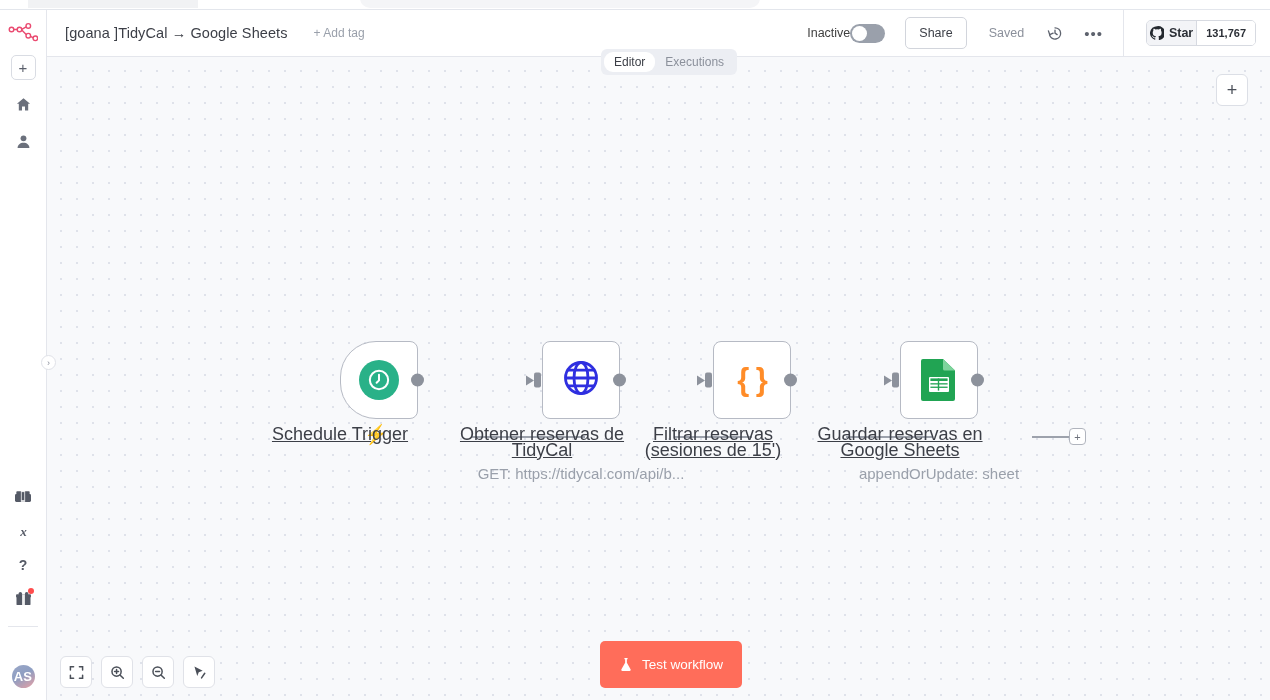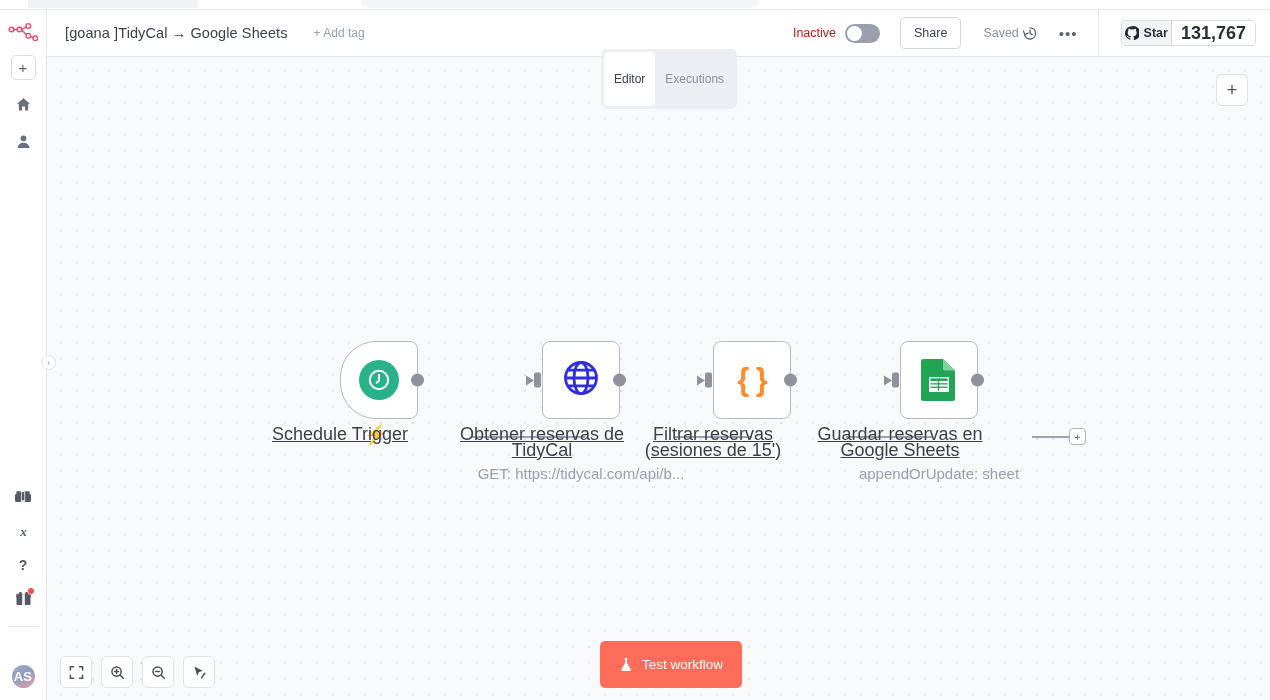--- a/index.html
+++ b/index.html
@@ -79,62 +79,62 @@
   }
   .wf-title {
     margin-left: 18px; font-size: 14.5px; color: #3c3f47; letter-spacing: .1px;
   }
   .add-tag {
     margin-left: 26px; font-size: 12px; color: #9aa0ab;
   }
   .header-right {
     margin-left: auto; display: flex; align-items: center; height: 100%;
   }
-  .inactive-label { font-size: 12.5px; color: #b91c1c; margin-right: 9px; }
+  .inactive-label { font-size: 12.5px; color: #404040; }
   .toggle {
     width: 35px; height: 19px; border-radius: 10px; background: #9aa0ab;
     position: relative; margin-right: 20px;
   }
   .toggle::after {
     content: ""; position: absolute; left: 2px; top: 2px;
     width: 15px; height: 15px; border-radius: 50%; background: #ffffff;
   }
   .share-btn {
     height: 32px; padding: 0 13px; border: 1px solid #d2d5dc; border-radius: 5px;
     font-size: 12.5px; color: #3c3f47; background: #fff;
     display: flex; align-items: center; margin-right: 22px;
   }
-  .saved-txt { font-size: 12.5px; color: #8b909b; }
+  .saved-txt { font-size: 12.5px; color: #8b909b; margin-right: 20px; }
   .hdr-icon {
     width: 22px; height: 22px; display: flex; align-items: center; justify-content: center;
     color: #5e636e; margin-right: 18px;
   }
   .dots { font-size: 15px; color: #5e636e; letter-spacing: 1px; margin-right: 20px; }
   .hdr-divider { width: 1px; height: 47px; background: #e4e6ec; margin-right: 22px; }
   .star-badge {
     display: flex; align-items: stretch; height: 26px; margin-right: 14px;
     border: 1px solid #d7dae1; border-radius: 5px; overflow: hidden;
   }
   .star-left {
     display: flex; align-items: center; gap: 5px; padding: 0 3px;
     background: #f3f4f7; font-size: 12.5px; color: #2b2f36; font-weight: 600;
   }
   .star-count {
     display: flex; align-items: center; padding: 0 9px;
-    background: #ffffff; font-size: 18px; color: #2b2f36; font-weight: 600;
+    background: #ffffff; font-size: 11px; color: #2b2f36; font-weight: 600;
     border-left: 1px solid #d7dae1;
   }
 
   
   .tabs {
     position: absolute; left: 601px; top: 49px; z-index: 20;
     display: flex; background: #eceef3; border-radius: 6px; padding: 3px;
   }
   .tab {
-    padding: 20px 10px; font-size: 12px; border-radius: 4px; color: #8b909b; text-align: center;
+    padding: 3px 10px; font-size: 12px; border-radius: 9px; color: #8b909b; text-align: center;
   }
   .tab.active { background: #ffffff; color: #3c3f47; }
 
   
   .canvas {
     position: absolute; left: 47px; top: 57px; width: 1223px; height: 643px;
     background-color: #f8f9fb;
     background-image: radial-gradient(#dfe2ea 1px, transparent 1.1px);
     background-size: 16px 16px;
     background-position: 6px 6px;

